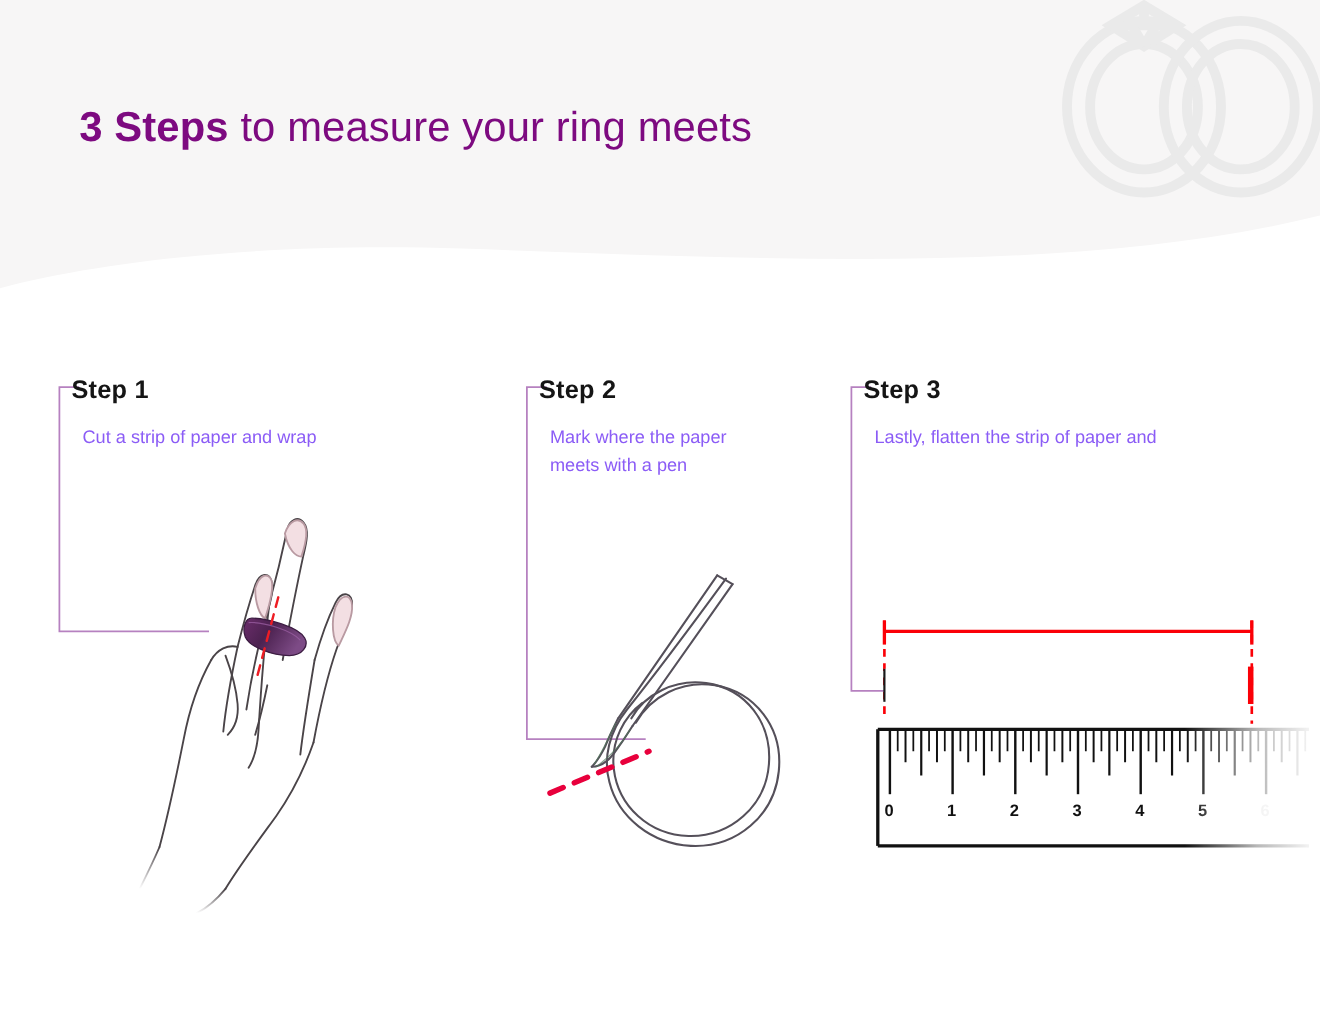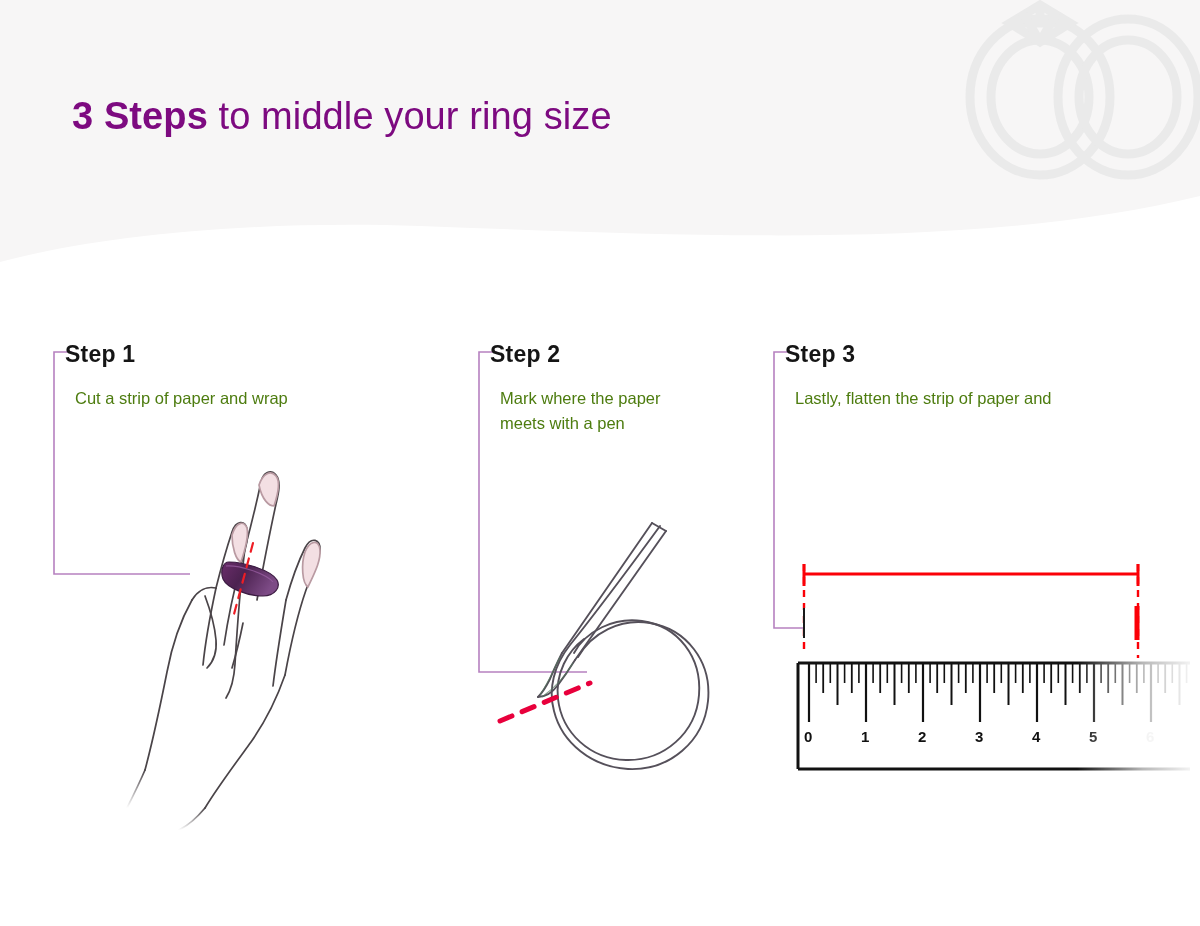--- a/index.html
+++ b/index.html
@@ -83,21 +83,21 @@
     color: #151515;
     letter-spacing: 0.2px;
     white-space: nowrap;
   }
   .step-body {
     position: absolute;
     left: 25px;
     top: 46px;
     font-size: 16.5px;
     line-height: 25px;
-    color: #4d7c0f;
+    color: #8b5cf6;
     font-weight: 400;
   }
 
   
   .illus {
     position: absolute;
     z-index: 2;
   }
   .illus-hand   { left: 95px;  top: 440px; }
   .illus-coil   { left: 480px; top: 505px; }
@@ -135,21 +135,21 @@
         <path d="M1010,23 L1040,5 L1070,23 L1040,42 Z"></path>
         <path d="M1010,23 L1070,23"></path>
         <path d="M1022,13 L1029,23 L1040,42"></path>
         <path d="M1058,13 L1051,23 L1040,42"></path>
         <path d="M1040,5 L1040,23"></path>
       </g>
     </svg>
   </div>
 
   <h1 class="page-title">
-    <span class="strong">3 Steps</span><span> to middle your ring size</span>
+    <span class="strong">3 Steps</span><span> to measure your ring meets</span>
   </h1>
 
   <div class="steps">
 
     <div class="step step-1">
       <svg class="step-bracket" width="200" height="250">
         <path d="M22,12 L4,12 L4,234 L140,234" fill="none" stroke="#b681c0" stroke-width="1.6"></path>
       </svg>
       <div class="step-head">Step 1</div>
       <div class="step-body">

